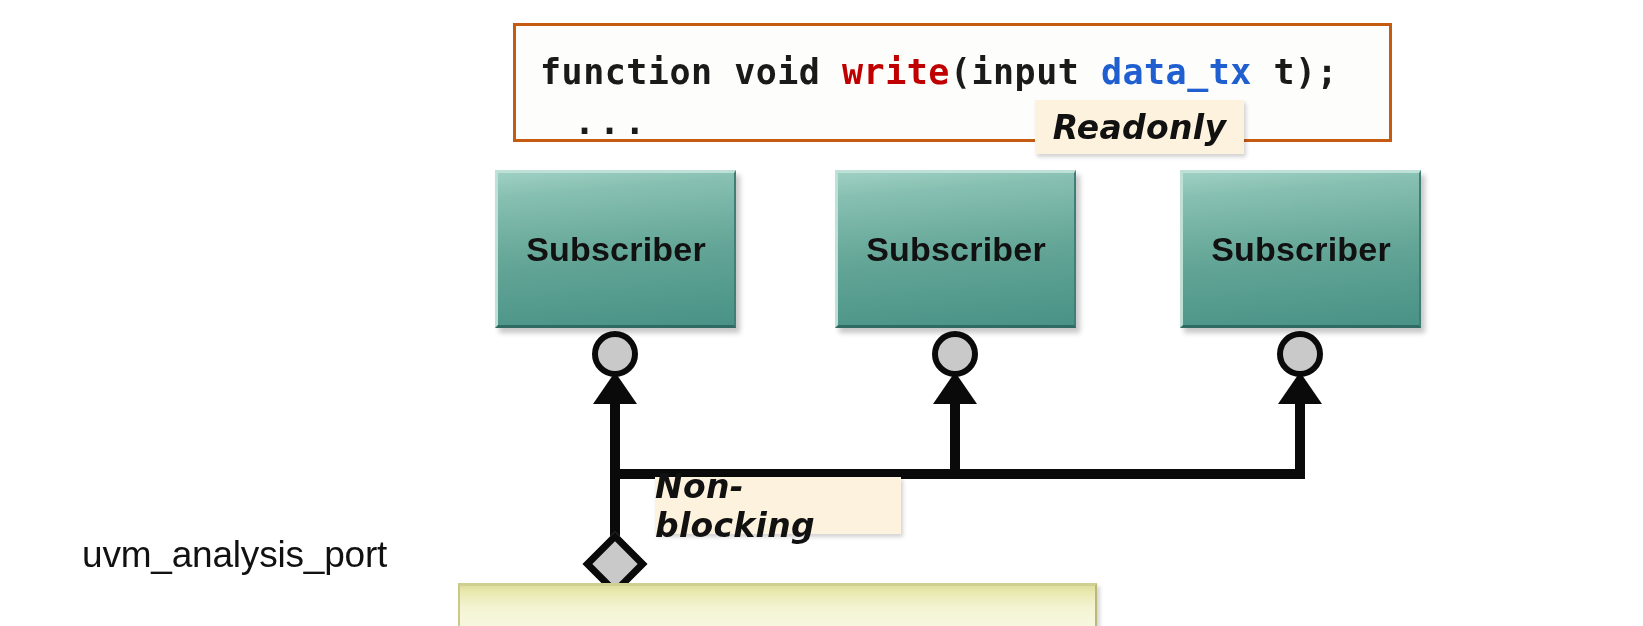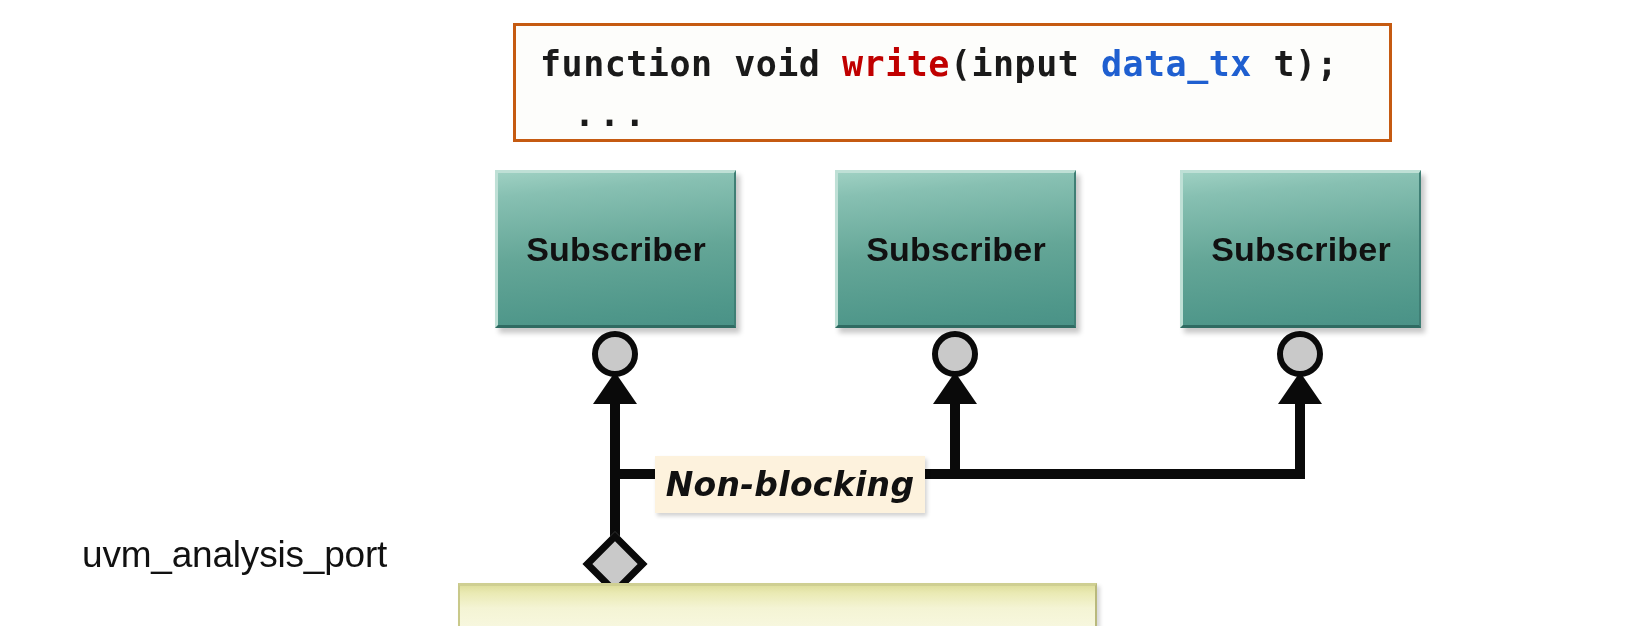--- a/index.html
+++ b/index.html
@@ -29,20 +29,21 @@
   }
   .code-line {
     position: absolute;
     left: 24px;
     white-space: pre;
     font-family: "DejaVu Sans Mono", "Liberation Mono", monospace;
     font-weight: bold;
     font-size: 35px;
     letter-spacing: 0.5px;
     color: #1a1a1a;
+    margin-top: 8px;
   }
   .code-line-1 { top: 18px; }
   .code-line-2 { top: 68px; left: 58px; font-size: 35px; letter-spacing: 4px;}
   .tok-kw   { color: #1a1a1a; }
   .tok-red  { color: #c00000; }
   .tok-blue { color: #1f5fd0; }
 
   
   .callout {
     position: absolute;
@@ -60,22 +61,22 @@
   }
   .callout-readonly {
     left: 1035px;
     top: 100px;
     width: 209px;
     height: 54px;
     font-size: 33px;
   }
   .callout-nonblocking {
     left: 655px;
-    top: 456px;
-    width: 270px;
+    top: 477px;
+    width: 246px;
     height: 57px;
     font-size: 33px;
   }
 
   
   .subscriber {
     position: absolute;
     width: 241px;
     height: 158px;
     box-sizing: border-box;
@@ -185,20 +186,21 @@
 </head>
 <body>
 
 <div id="stage">
 
   <div class="code-box">
     <div class="code-line code-line-1"><span class="tok-kw">function void </span><span class="tok-red">write</span><span class="tok-kw">(input </span><span class="tok-blue">data_tx</span><span class="tok-kw"> t);</span></div>
     <div class="code-line code-line-2">...</div>
   </div>
 
+  <div class="callout callout-readonly">Readonly</div>
 
   <div class="subscriber sub-1">
     <span class="subscriber-label">Subscriber</span>
   </div>
   <div class="subscriber sub-2">
     <span class="subscriber-label">Subscriber</span>
   </div>
   <div class="subscriber sub-3">
     <span class="subscriber-label">Subscriber</span>
   </div>

